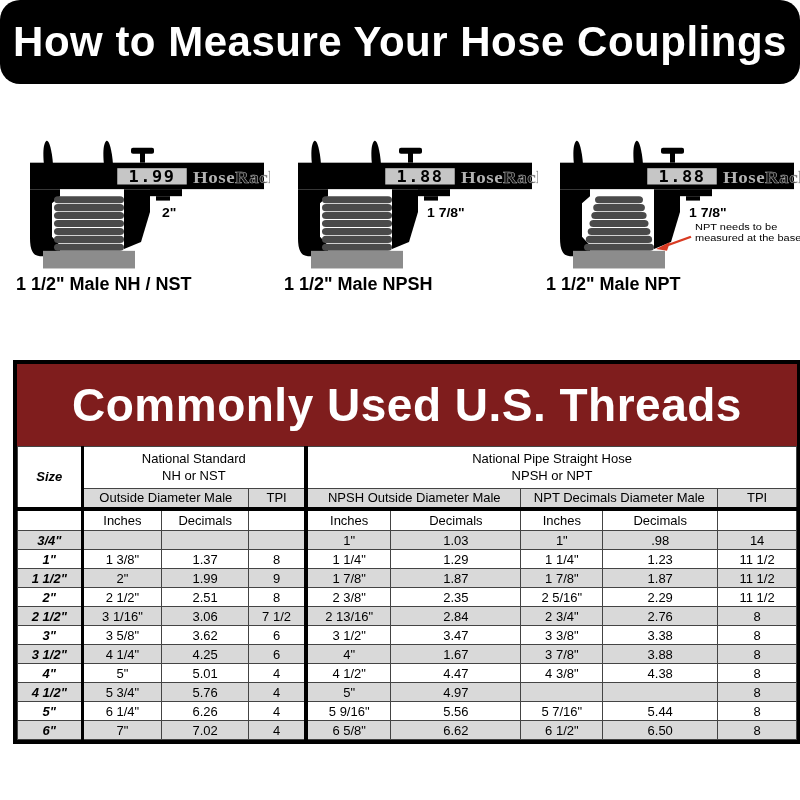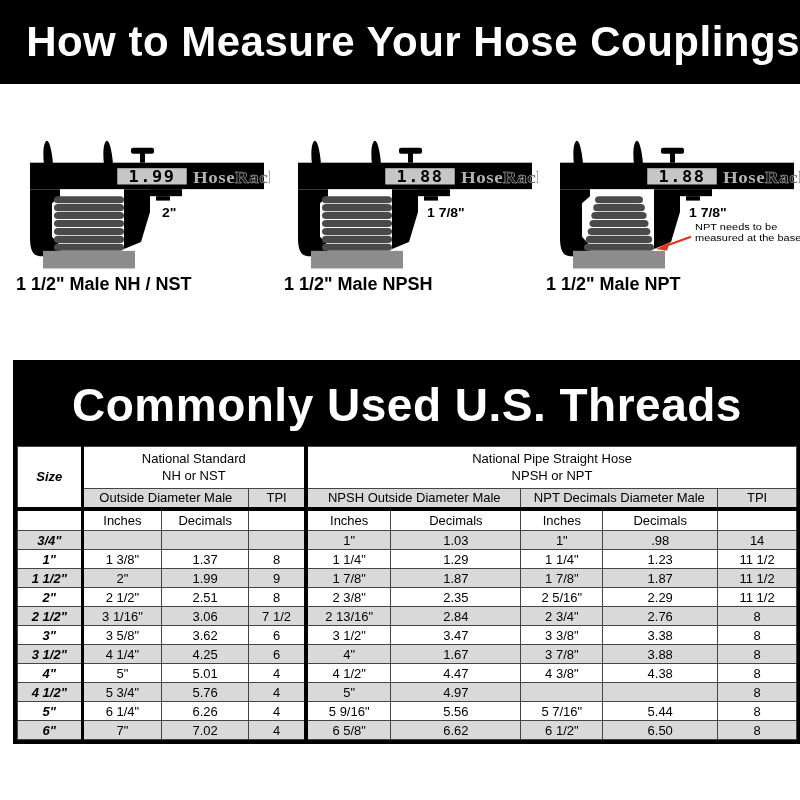--- a/index.html
+++ b/index.html
@@ -1,35 +1,35 @@
 <!DOCTYPE html>
 <html><head>
 <meta charset="utf-8">
 <style>
   html,body{margin:0;padding:0;background:#fff;}
   .page{position:relative;width:800px;height:800px;background:#ffffff;overflow:hidden;
         font-family:"Liberation Sans",sans-serif;color:#000;}
 
   
   .banner{position:absolute;left:0;top:0;width:800px;height:84px;background:#000;
-          display:flex;align-items:center;justify-content:flex-end;}
+          display:flex;align-items:center;justify-content:center;border-radius:20px;}
   .banner h1{margin:0;color:#fff;font-size:42px;font-weight:bold;letter-spacing:.5px;white-space:nowrap;}
 
   
   .fig{position:absolute;top:138px;width:256px;}
   .fig svg{display:block;}
   .figcap{font-size:18px;font-weight:bold;margin-top:2px;padding-left:2px;white-space:nowrap;}
   .lcd-txt{font-family:"DejaVu Sans Mono",monospace;font-weight:bold;font-size:17px;letter-spacing:1.5px;}
   .logo-txt{font-family:"Liberation Serif",serif;font-weight:bold;font-size:19px;letter-spacing:.5px;}
   .jawlbl{font-family:"Liberation Sans",sans-serif;font-weight:bold;font-size:14px;}
   .notetxt{font-family:"Liberation Sans",sans-serif;font-size:11px;}
 
   
   .tblwrap{position:absolute;left:13px;top:360px;width:780px;border:4px solid #000;background:#fff;}
-  .tbl-banner{height:82px;background:#000000;display:flex;align-items:center;justify-content:center;}
+  .tbl-banner{height:82px;background:#7f1d1d;display:flex;align-items:center;justify-content:center;}
   .tbl-banner h2{margin:0;color:#fff;font-size:46px;font-weight:bold;letter-spacing:.5px;white-space:nowrap;}
   table{border-collapse:collapse;width:100%;table-layout:fixed;font-size:13px;}
   th,td{border:1px solid #444;text-align:center;vertical-align:middle;padding:0;
         overflow:hidden;white-space:nowrap;font-weight:normal;}
   tr.r1{height:42px;}  tr.r2{height:20px;}  tr.r3{height:22px;}
   tbody tr{height:19px;}
   .size-col{font-weight:bold;}
   .vr2{border-right:3px solid #000 !important;font-style:italic;}
   .vr4{border-right:4px solid #000 !important;}
   .hb{border-bottom:4px solid #000 !important;}

